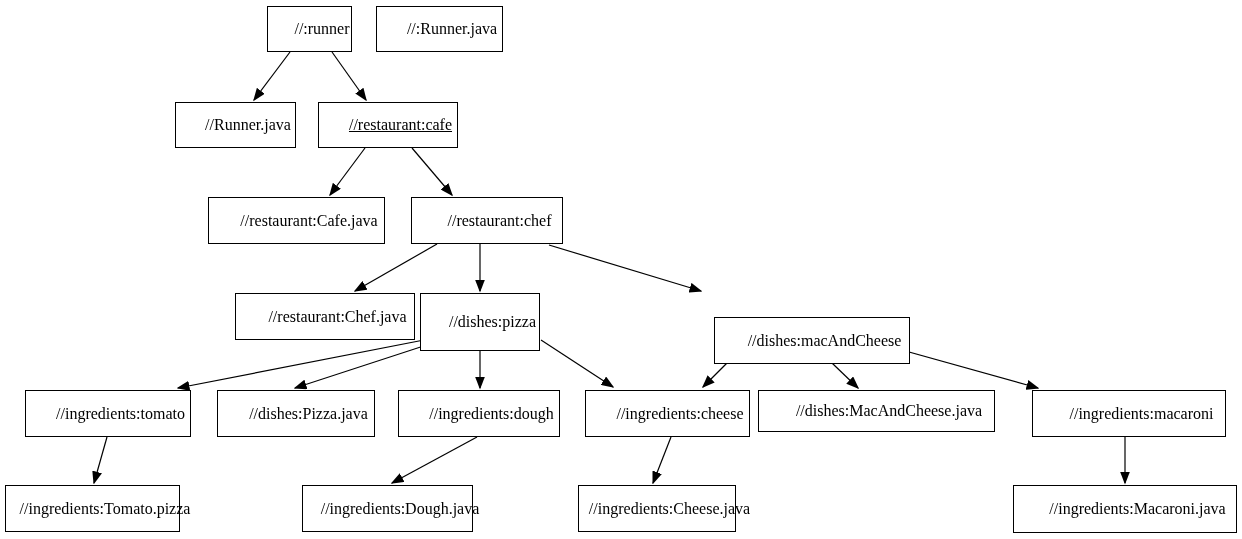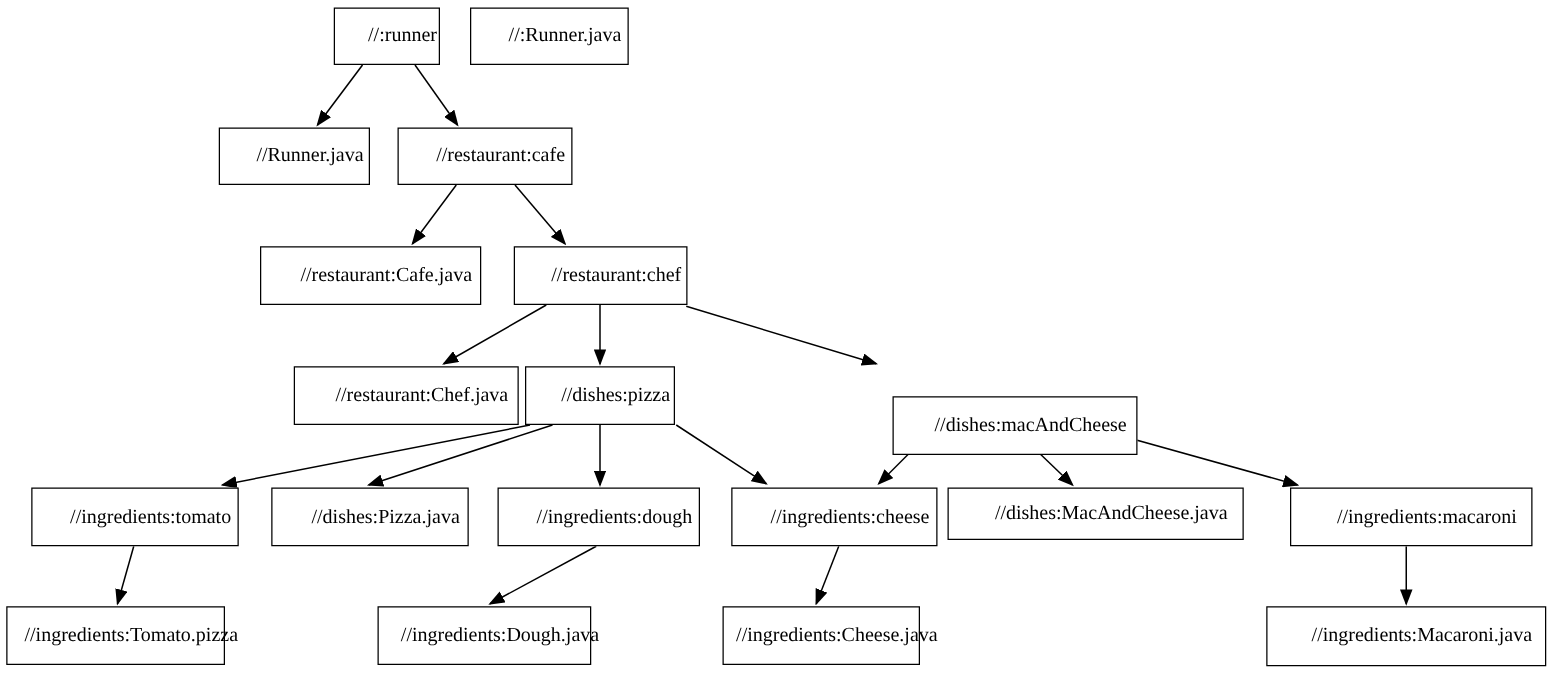--- a/index.html
+++ b/index.html
@@ -71,25 +71,25 @@
         <line x1="107" y1="437" x2="94" y2="483" class="edge-line" marker-end="url(#arrowhead)"></line>
         <line x1="477" y1="437" x2="392" y2="483" class="edge-line" marker-end="url(#arrowhead)"></line>
         <line x1="671" y1="437" x2="653" y2="483" class="edge-line" marker-end="url(#arrowhead)"></line>
         <line x1="1125" y1="437" x2="1125" y2="483" class="edge-line" marker-end="url(#arrowhead)"></line>
       </g>
   </svg>
   <div id="nodes">
       <div class="node" style="left: 267px; top: 6px; width: 85px; height: 46px;">//:runner</div>
       <div class="node" style="left: 376px; top: 6px; width: 127px; height: 46px;">//:Runner.java</div>
       <div class="node" style="left: 175px; top: 102px; width: 121px; height: 46px;">//Runner.java</div>
-      <div class="node" style="left: 318px; top: 102px; width: 140px; height: 46px;">//restaurant:cafe</div>
+      <div class="node" style="left: 318px; top: 102px; width: 140px; height: 46px; text-decoration: underline;">//restaurant:cafe</div>
       <div class="node" style="left: 208px; top: 197px; width: 177px; height: 47px;">//restaurant:Cafe.java</div>
-      <div class="node" style="left: 411px; top: 197px; width: 139px; height: 47px;">//restaurant:chef</div>
+      <div class="node" style="left: 411px; top: 197px; width: 152px; height: 47px;">//restaurant:chef</div>
       <div class="node" style="left: 217px; top: 293px; width: 180px; height: 47px; margin-left: 18px;">//restaurant:Chef.java</div>
-      <div class="node" style="left: 420px; top: 293px; width: 120px; height: 47px;">//dishes:pizza</div>
+      <div class="node" style="left: 420px; top: 293px; width: 120px; height: 58px;">//dishes:pizza</div>
       <div class="node" style="left: 714px; top: 293px; width: 196px; height: 47px; margin-top: 24px;">//dishes:macAndCheese</div>
       <div class="node" style="left: 25px; top: 390px; width: 166px; height: 47px;">//ingredients:tomato</div>
       <div class="node" style="left: 217px; top: 390px; width: 158px; height: 47px;">//dishes:Pizza.java</div>
       <div class="node" style="left: 398px; top: 390px; width: 162px; height: 47px;">//ingredients:dough</div>
       <div class="node" style="left: 585px; top: 390px; width: 165px; height: 47px;">//ingredients:cheese</div>
       <div class="node" style="left: 758px; top: 390px; width: 237px; height: 42px;">//dishes:MacAndCheese.java</div>
       <div class="node" style="left: 1032px; top: 390px; width: 194px; height: 47px;">//ingredients:macaroni</div>
       <div class="node" style="left: 5px; top: 485px; width: 175px; height: 47px;">//ingredients:Tomato.pizza</div>
       <div class="node" style="left: 302px; top: 485px; width: 171px; height: 47px; text-align: right;">//ingredients:Dough.java</div>
       <div class="node" style="left: 578px; top: 485px; width: 158px; height: 47px;">//ingredients:Cheese.java</div>

